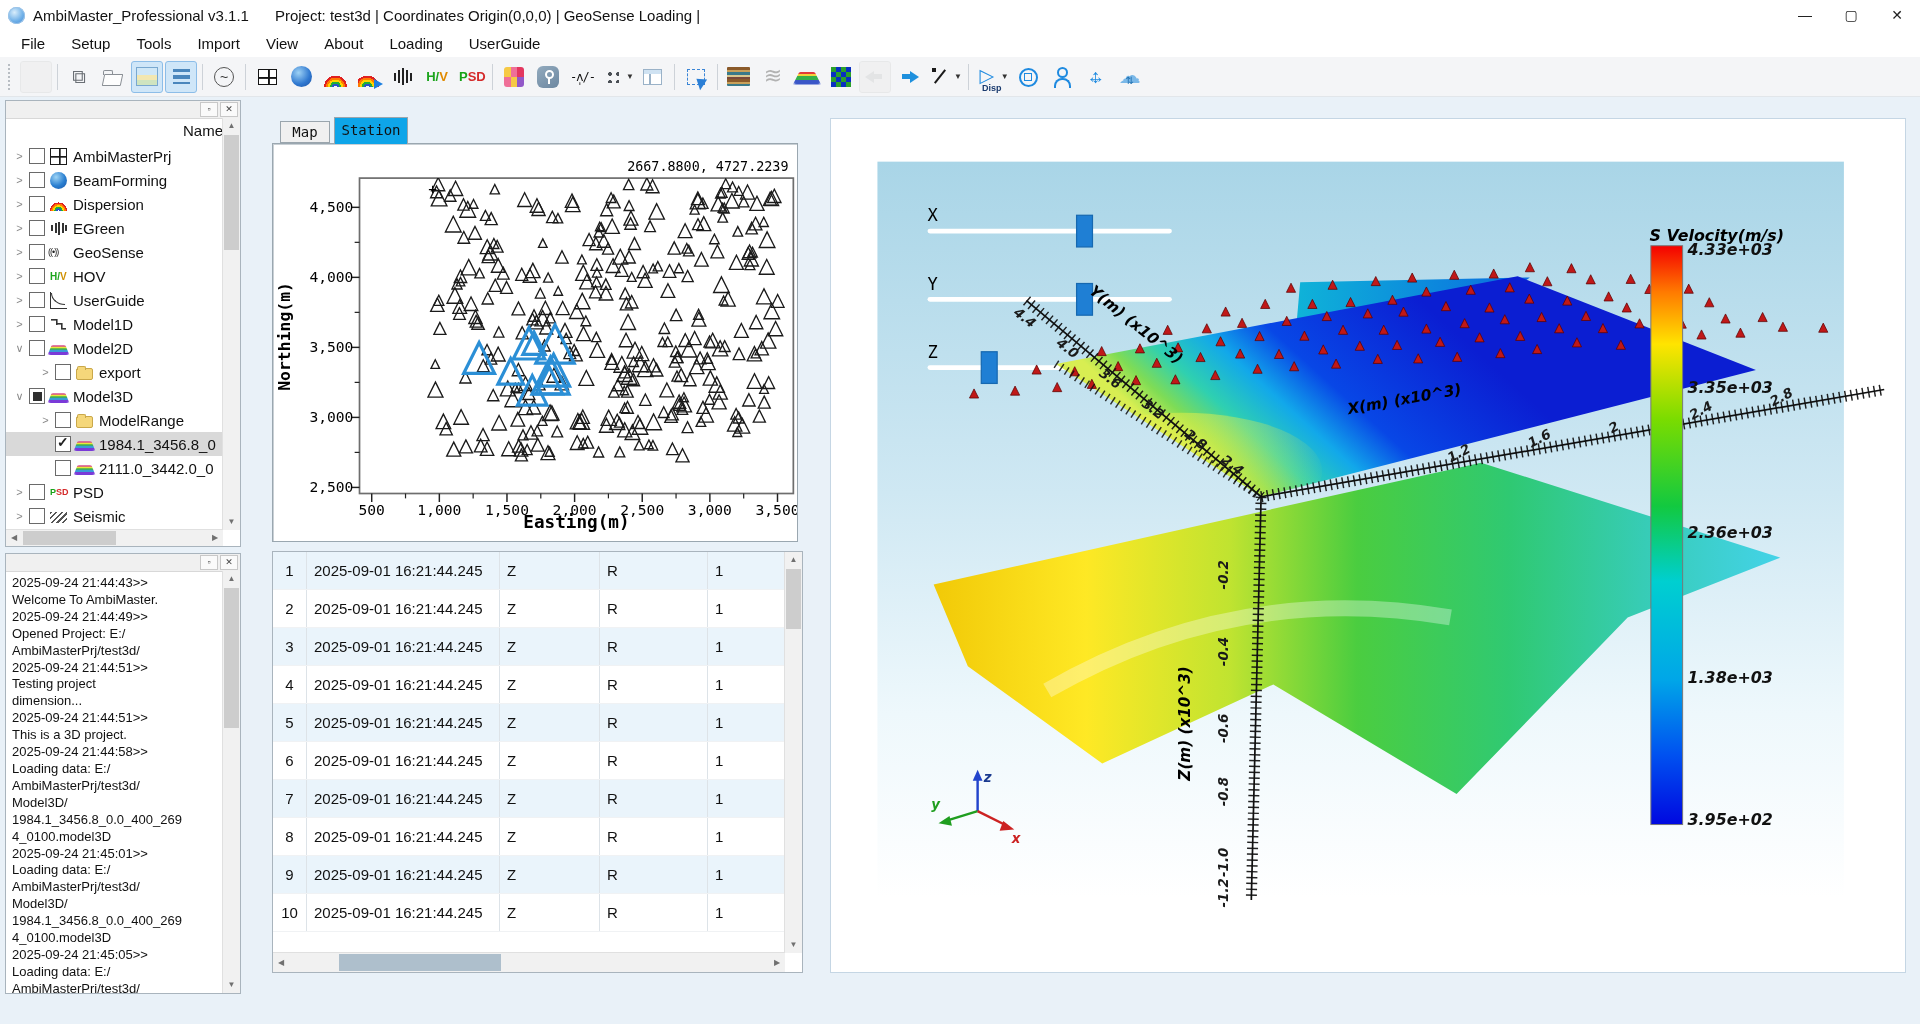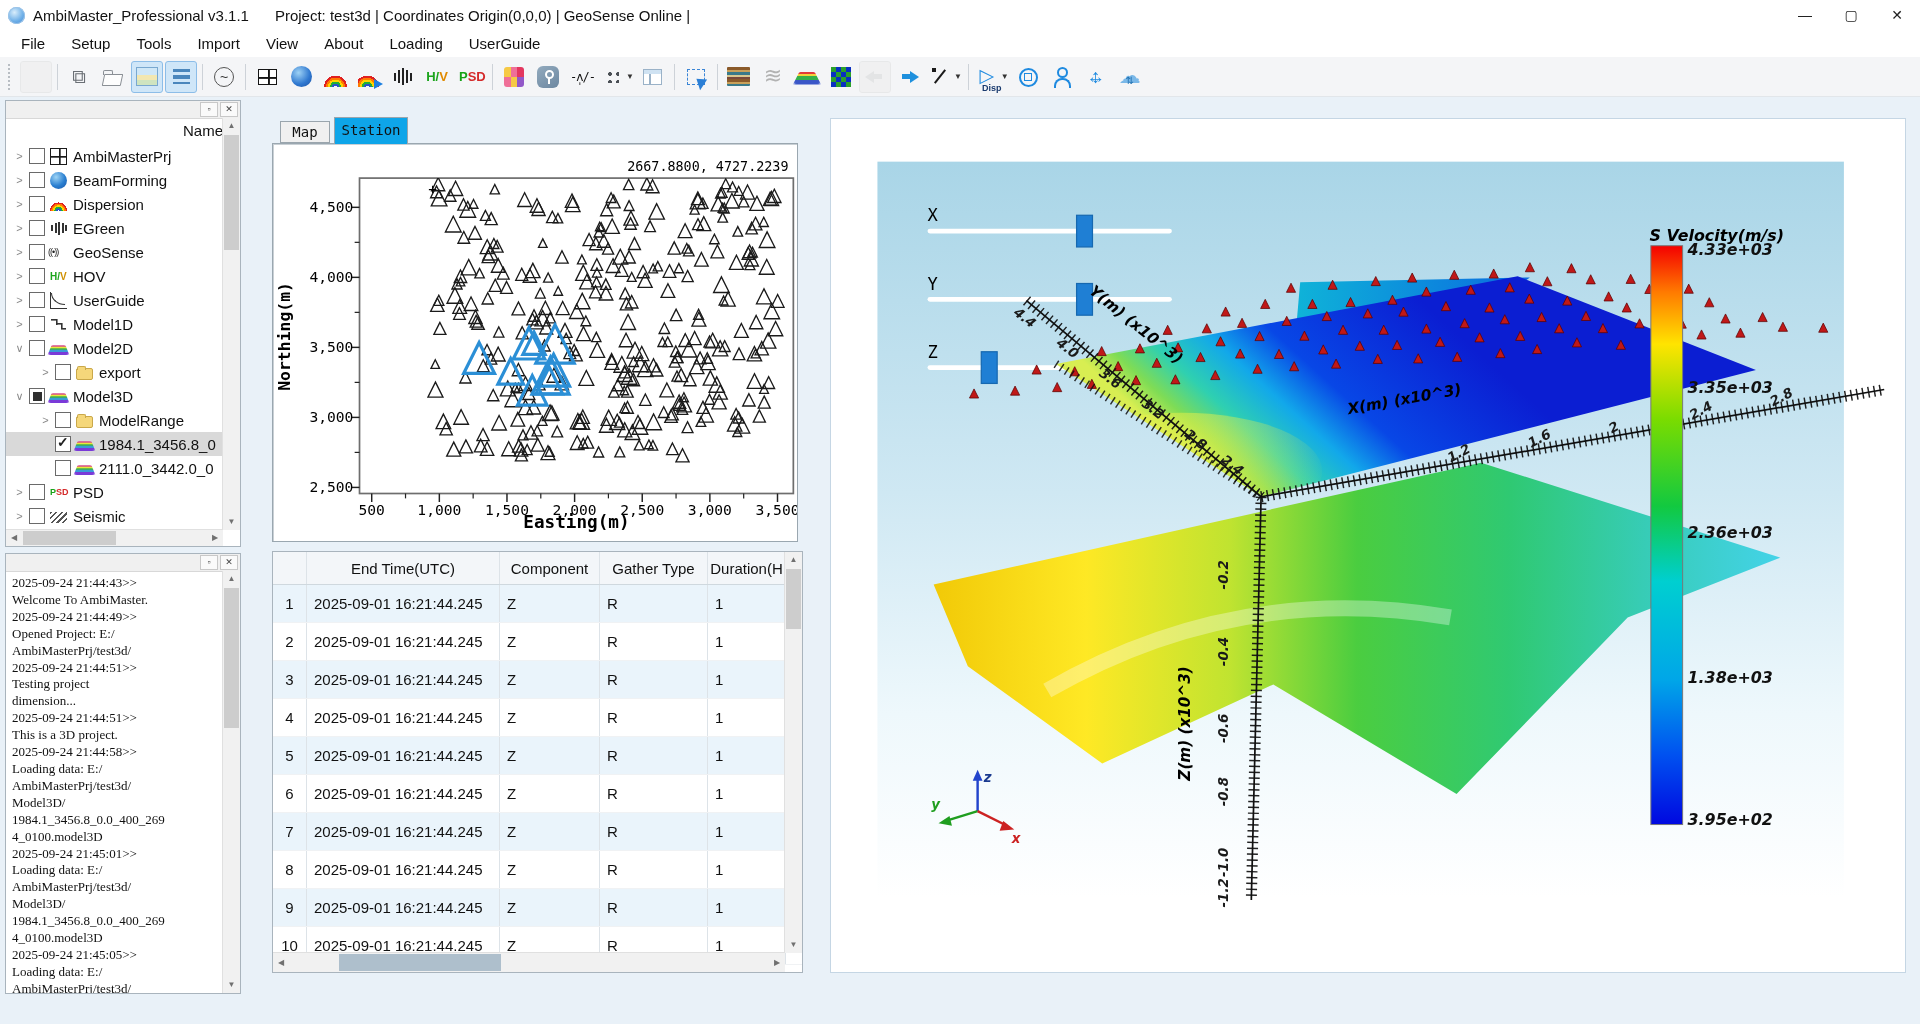--- a/index.html
+++ b/index.html
@@ -139,21 +139,21 @@
   .ti-psd:before{content:"P";color:#17a317;}
   .ti-psd:after{content:"SD";color:#d42a2a;}
   .ti-seismic{background:repeating-linear-gradient(135deg,#555 0 1.5px,transparent 1.5px 4px);margin-top:2px;height:11px;}
   
   .vsb{position:absolute;top:17px;right:0;bottom:16px;width:17px;background:#f1f1f1;border-left:1px solid #e0e0e0;}
   .hsb{position:absolute;left:0;right:17px;bottom:0;height:16px;background:#f1f1f1;border-top:1px solid #e0e0e0;}
   .sb-arr{position:absolute;width:17px;height:16px;font-size:8px;color:#707070;text-align:center;line-height:16px;background:#f1f1f1;}
   .sb-thumb{position:absolute;background:#cdcdcd;}
   
   .log-body{position:absolute;left:0;top:17px;right:17px;bottom:0;overflow:hidden;
-      font-family:Liberation Serif, serif;font-size:13px;line-height:16.9px;padding:4px 0 0 6px;white-space:pre;}
+      font-family:Liberation Sans, sans-serif;font-size:13px;line-height:16.9px;padding:4px 0 0 6px;white-space:pre;}
   .vsb2{position:absolute;top:17px;right:0;bottom:0;width:17px;background:#f1f1f1;border-left:1px solid #e0e0e0;}
   
   .tab{position:absolute;box-sizing:border-box;border:1px solid #9aa5ad;text-align:center;
        font-family:"DejaVu Sans Mono",monospace;font-size:14px;}
   .tab.inactive{background:#f0f0f0;top:121px;height:22px;line-height:20px;}
   .tab.active{background:#0ea5e9;top:117px;height:27px;line-height:24px;border-bottom:none;z-index:5;}
   
   .dtable{position:absolute;left:272px;top:551px;width:531px;height:422px;background:#fff;border:1px solid #a9b4bd;box-sizing:border-box;overflow:hidden;}
   .drow{display:flex;height:37px;align-items:center;border-bottom:1px solid #f0f2f4;}
   .drow.odd{background:#eaf4fb;}
@@ -168,21 +168,21 @@
   svg text{font-family:"DejaVu Sans Mono",monospace;}
   .lab3d{font-family:"DejaVu Sans",sans-serif !important;font-style:italic;font-weight:bold;}
 </style>
 </head>
 <body>
 
 <div class="titlebar">
   <span class="app-ico"></span>
   <span class="title-txt">AmbiMaster_Professional v3.1.1</span>
   <span class="title-gap"></span>
-  <span class="title-txt">Project:  test3d | Coordinates Origin(0,0,0)  | GeoSense Online |</span>
+  <span class="title-txt">Project:  test3d | Coordinates Origin(0,0,0)  | GeoSense Loading |</span>
   <div class="wbtns">
     <div class="wbtn">—</div>
     <div class="wbtn">▢</div>
     <div class="wbtn">✕</div>
   </div>
 </div>
 
 <div class="menubar" id="menubar">
     <div class="mi">File</div>
     <div class="mi">Setup</div>
@@ -838,27 +838,20 @@
         <text x="414" y="305" text-anchor="middle" font-size="12">3,500</text>
       </g>
     <text x="423" y="22" text-anchor="end" font-size="11">2667.8800,  4727.2239</text>
     <text x="131" y="41" font-size="12" text-anchor="middle">+</text>
     <text x="14" y="158" font-size="13.5" font-weight="bold" text-anchor="middle" transform="rotate(-90 14 158)">Northing(m)</text>
     <text x="249" y="315" font-size="14.5" font-weight="bold" text-anchor="middle">Easting(m)</text>
   </svg>
 </div>
 
 <div class="dtable">
-  <div class="dhead" id="thead">
-      <div class="dcell c0"></div>
-      <div class="dcell c1">End Time(UTC)</div>
-      <div class="dcell c2">Component</div>
-      <div class="dcell c3">Gather Type</div>
-      <div class="dcell c4">Duration(H</div>
-    </div>
   <div id="tbody">
       <div class="drow odd">
         <div class="dcell c0">1</div>
         <div class="dcell c1">2025-09-01 16:21:44.245</div>
         <div class="dcell c2">Z</div>
         <div class="dcell c3">R</div>
         <div class="dcell c4">1</div>
       </div>
       <div class="drow">
         <div class="dcell c0">2</div>

